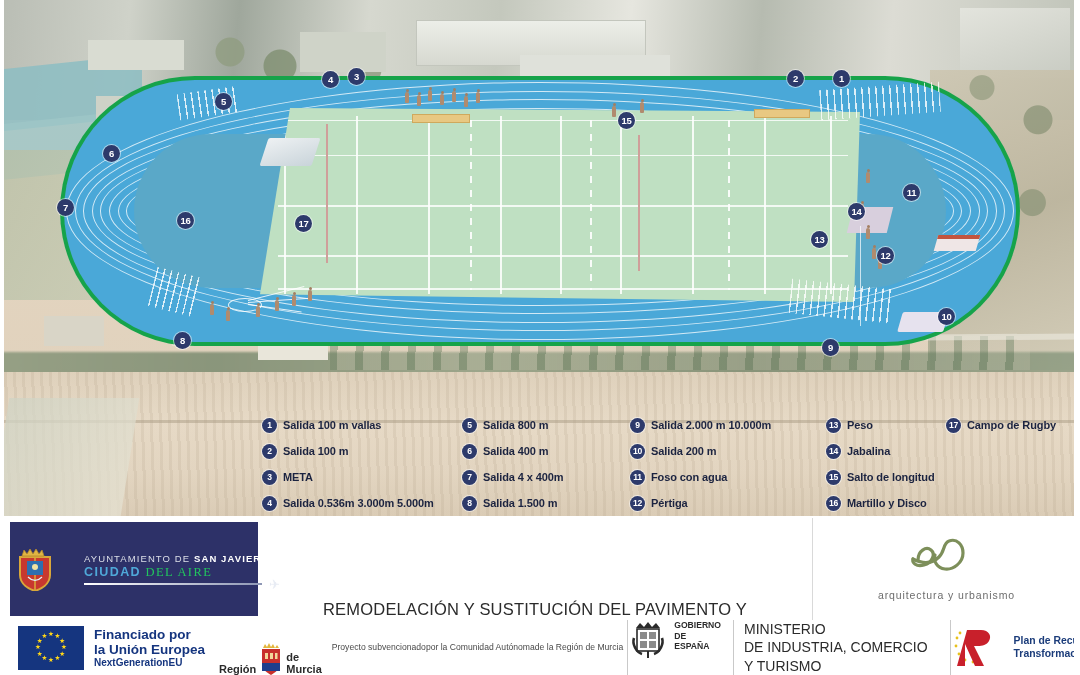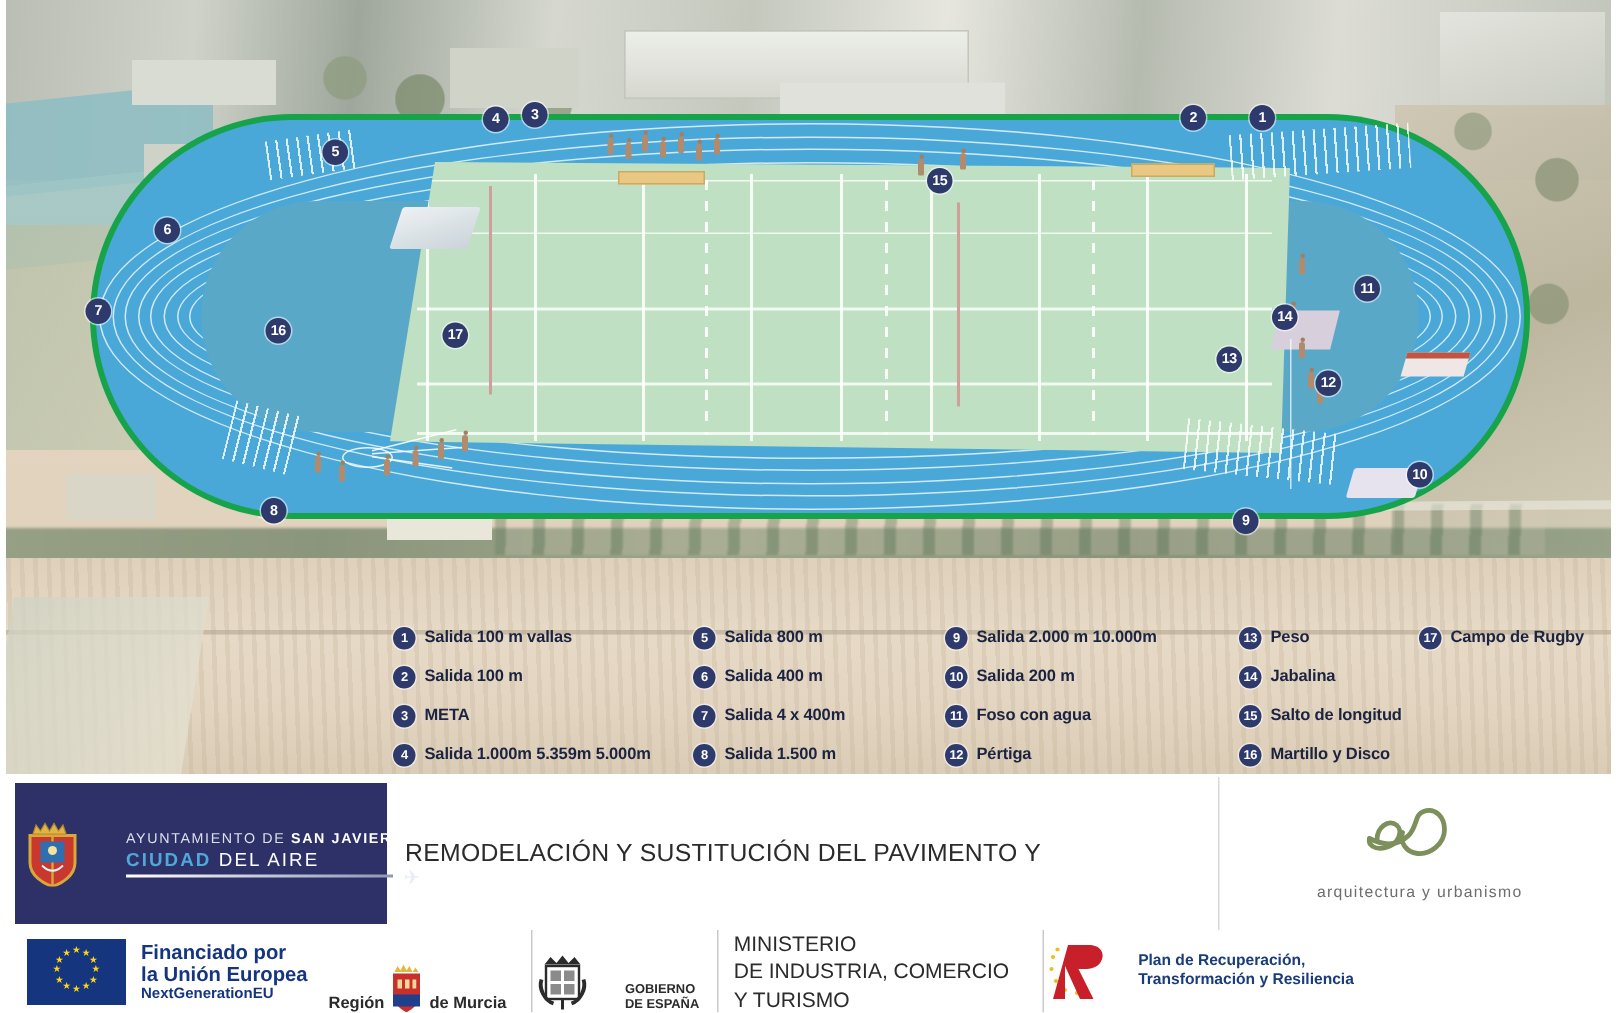--- a/index.html
+++ b/index.html
@@ -181,28 +181,28 @@
     position:relative; width:248px; margin:4px 0 4px 10px;
     background:#2d3168; display:flex; align-items:center; padding:0 8px;
     flex:0 0 248px;
   }
   .sj-shield{ width:34px; height:44px; flex:0 0 34px; position:relative; margin-right:8px;}
   .sj-text{ display:flex; flex-direction:column; gap:1px;margin-left:24px; }
   .sj-l1{ font-size:9.5px; color:#dcdfe8; letter-spacing:1.1px; white-space:nowrap; }
   .sj-l1 b{ color:#fff; font-weight:700; }
   .sj-l2{ font-size:12.5px; letter-spacing:1.4px; white-space:nowrap; }
   .sj-l2 .a{ color:#4fa8d8; font-weight:700; }
-  .sj-l2 .b{ color:#ffffff; font-weight:400; }
+  .sj-l2 .b{ color:#22c55e; font-weight:400;font-family:Liberation Serif, serif; }
   .sj-rule{ margin-top:2px; height:2px; width:178px;
     background:linear-gradient(90deg,#fff,#8e97b5); position:relative;}
   .sj-plane{ position:absolute; right:-18px; top:-6px; color:#e8ecf4; font-size:13px; }
 
   .title-center{
-    flex:1 1 auto; display:flex; flex-direction:column;
-    align-items:flex-start; justify-content:center; gap:8px; padding:0 12px;
+    flex:1 1 auto; display:flex; 
+    align-items:flex-end; justify-content:center; gap:8px; padding:0 12px;
   }
   .title-center .t{
     font-size:16.5px; color:#2b2b2b; font-weight:400; text-align:center;
     letter-spacing:.2px; line-height:1.35;
   }
   .espacius{
     flex:0 0 268px; border-left:1px solid #d9d9d9;
     display:flex; flex-direction:column; align-items:center; justify-content:center;
     gap:3px; padding-bottom:4px;
   }
@@ -226,21 +226,21 @@
     line-height:1.12; white-space:nowrap; }
   .eu-text .small{ font-weight:700; font-size:10px; }
 
   .murcia{ display:flex; align-items:flex-end; gap:4px; margin-left:14px; }
   .murcia .w{ font-size:11px; font-weight:700; color:#2b2b2b; }
   .murcia-crest{ width:22px; height:34px; position:relative; }
 
   .subv{ margin-left:10px; font-size:8.6px; color:#4a4a4a; line-height:1.35;
     white-space:nowrap; }
 
-  .gob{ display:flex; align-items:flex-end; gap:22px; margin-left:16px; padding-right:12px;}
+  .gob{ display:flex; align-items:flex-start; gap:6px; margin-left:4px; padding-right:12px;}
   .gob-crest{ width:40px; height:40px; position:relative; }
   .gob-txt{ font-size:8.6px; font-weight:700; color:#2b2b2b; line-height:1.25; }
   .min-txt{ font-size:14px; font-weight:400; color:#2b2b2b; line-height:1.3;
     margin-left:10px; padding-right:10px; white-space:nowrap;}
 
   .prtr{ display:flex; align-items:center; gap:7px; margin-left:12px; }
   .prtr-mark{ width:56px; height:44px; position:relative; }
   .prtr-txt{ font-size:10.4px; font-weight:700; color:#1b3c7a; line-height:1.22;
     white-space:nowrap;}
 
@@ -387,21 +387,21 @@
         <div class="lgi">
           <div class="badge">2</div>
           <span class="txt">Salida 100 m</span>
         </div>
         <div class="lgi">
           <div class="badge">3</div>
           <span class="txt">META</span>
         </div>
         <div class="lgi">
           <div class="badge">4</div>
-          <span class="txt">Salida 1.000m 5.359m 5.000m</span>
+          <span class="txt">Salida 0.536m 3.000m 5.000m</span>
         </div>
         <div class="lgi">
           <div class="badge">5</div>
           <span class="txt">Salida 800 m</span>
         </div>
         <div class="lgi">
           <div class="badge">6</div>
           <span class="txt">Salida 400 m</span>
         </div>
         <div class="lgi">
@@ -531,20 +531,25 @@
               <rect x="5" y="12" width="3" height="6"></rect>
               <rect x="10" y="12" width="3" height="6"></rect>
               <rect x="15" y="12" width="2.5" height="6"></rect>
             </g>
           <rect x="2" y="22" width="18" height="8" fill="#1f3e8c"></rect>
         </svg>
       </span>
       <span class="w">de Murcia</span>
     </div>
 
+    <div class="fb subv">
+      <div>Proyecto subvencionado</div>
+      <div>por la Comunidad Autónoma</div>
+      <div>de la Región de Murcia</div>
+    </div>
 
     <div class="fb gob sep">
       <span class="gob-crest">
         <svg viewBox="0 0 40 40" width="40" height="40" aria-hidden="true">
           <path d="M8 8 l4 -5 l4 4 l4 -5 l4 5 l4 -4 l4 5 z" fill="#2b2b2b"></path>
           <rect x="9" y="9" width="22" height="22" fill="none" stroke="#2b2b2b" stroke-width="1.6"></rect>
           <path d="M12 12 h7 v7 h-7z M21 12 h7 v7 h-7z M12 21 h7 v7 h-7z M21 21 h7 v7 h-7z" fill="#2b2b2b" opacity=".55"></path>
           <path d="M6 18 c-2 6 2 14 8 16" stroke="#2b2b2b" stroke-width="2.6" fill="none"></path>
           <path d="M34 18 c2 6 -2 14 -8 16" stroke="#2b2b2b" stroke-width="2.6" fill="none"></path>
           <path d="M20 31 l0 7" stroke="#2b2b2b" stroke-width="2"></path>

